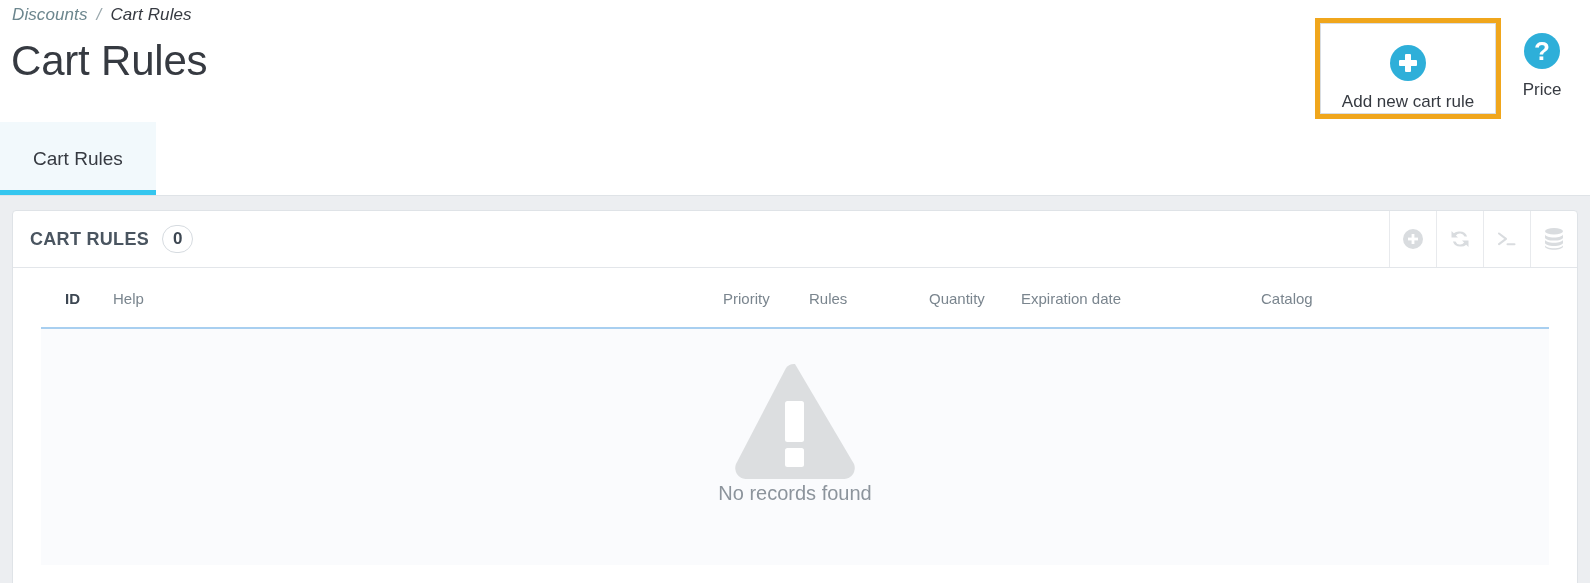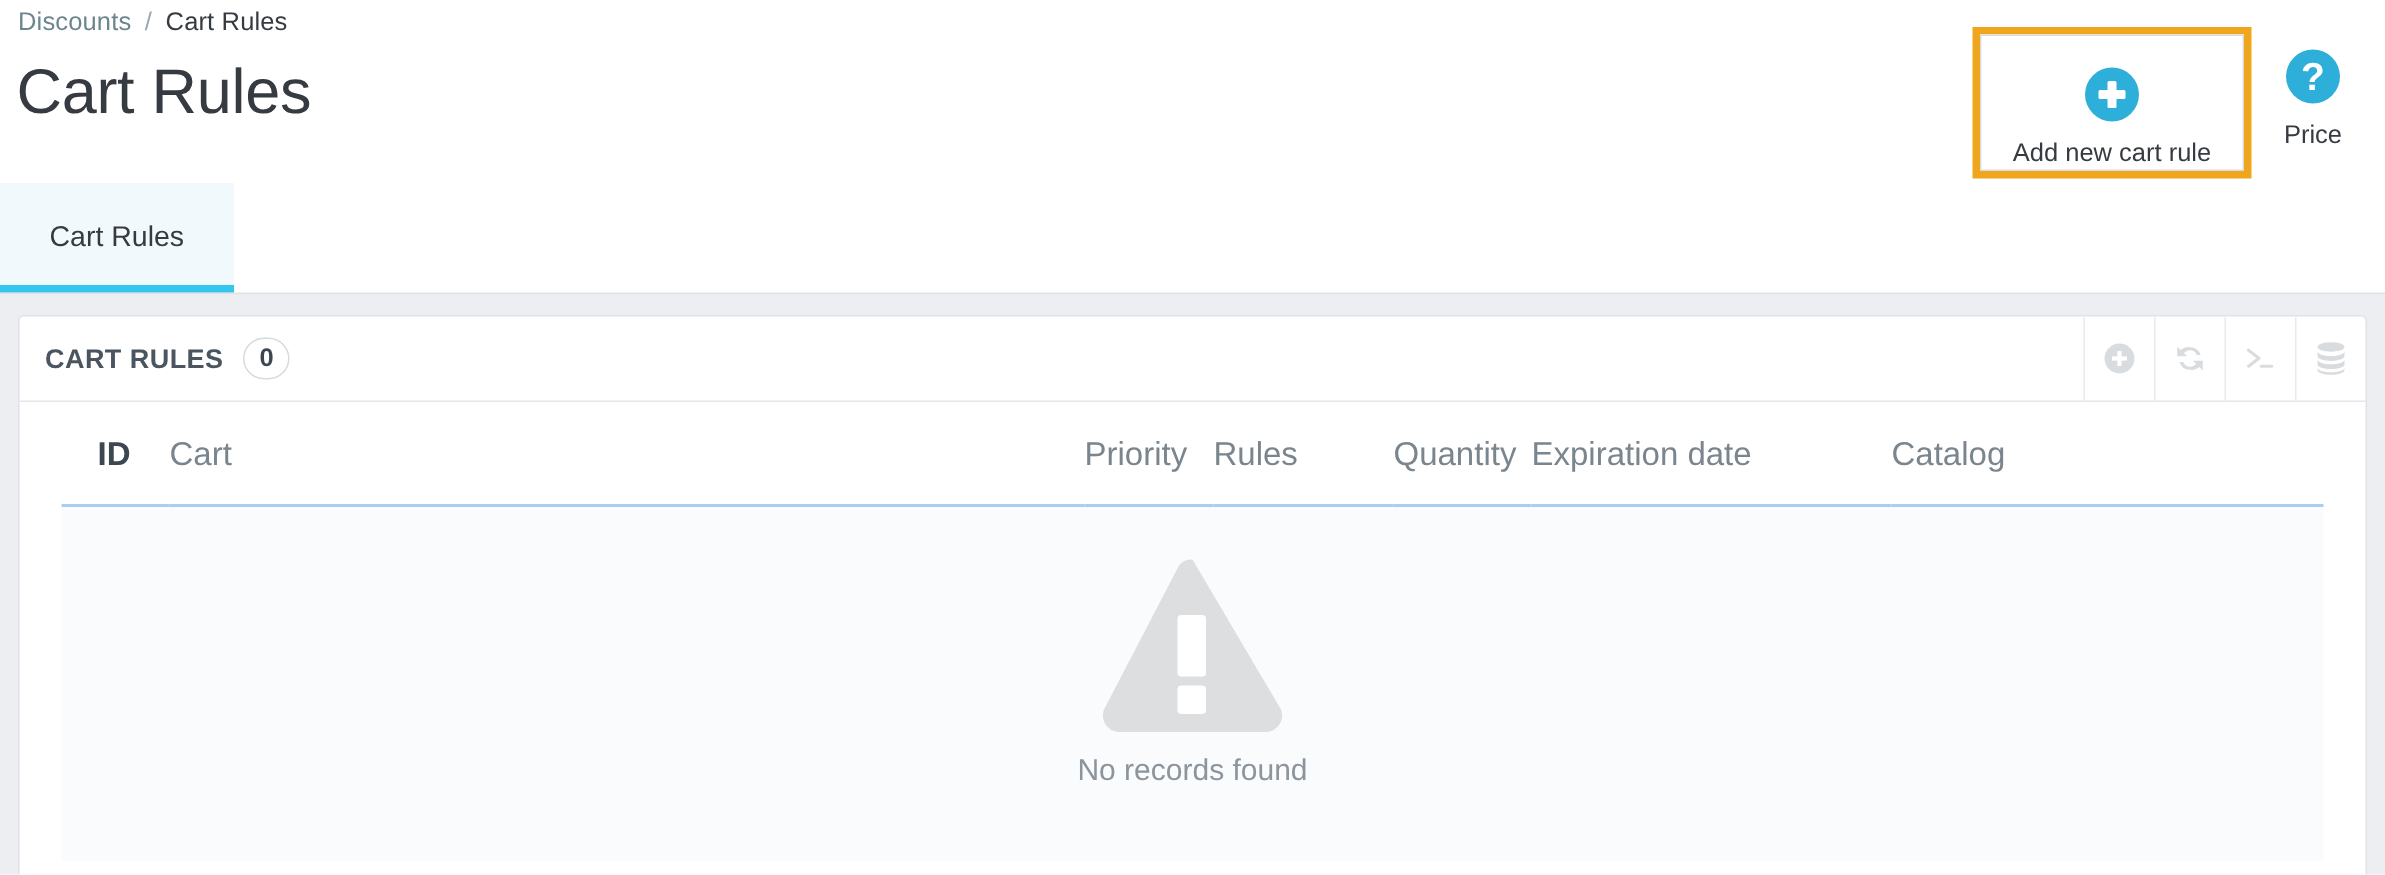--- a/index.html
+++ b/index.html
@@ -23,20 +23,21 @@
     box-sizing: border-box;
   }
   .breadcrumb {
     position: absolute;
     left: 12px;
     top: 5px;
     font-size: 17px;
     color: #6c868e;
     letter-spacing: .1px;
     white-space: nowrap;
+    font-style: italic;
   }
   .breadcrumb .bc-parent { color: #6c868e; }
   .breadcrumb .bc-sep {
     color: #9aa8ad;
     margin: 0 9px;
   }
   .breadcrumb .bc-current { color: #363a41; }
 
   .page-title {
     position: absolute;
@@ -239,21 +240,21 @@
     box-sizing: border-box;
   }
   table.grid {
     width: 100%;
     border-collapse: collapse;
     table-layout: fixed;
   }
   table.grid th {
     text-align: left;
     font-weight: 400;
-    font-size: 22px;
+    font-size: 15px;
     color: #7a858e;
     padding: 22px 0 20px 0;
     border-bottom: 2px solid #a8cff0;
     white-space: nowrap;
   }
   table.grid th.col-id {
     font-weight: bold;
     color: #3d4752;
     width: 48px;
     padding-left: 24px;
@@ -271,21 +272,21 @@
     display: flex;
     flex-direction: column;
     align-items: center;
     justify-content: flex-start;
     padding-top: 27px;
     box-sizing: border-box;
   }
   .empty-text {
     font-size: 20px;
     color: #8c949c;
-    margin-top: 13px;
+    margin-top: 1px;
   }
 </style>
 </head>
 <body>
 
 <div class="page-header">
 
   <div class="breadcrumb">
     <span class="bc-parent">Discounts</span><span class="bc-sep">/</span><span class="bc-current">Cart Rules</span>
   </div>
@@ -349,21 +350,21 @@
           </svg>
         </div>
       </div>
     </div>
 
     <div class="table-wrap">
       <table class="grid">
         <thead>
           <tr>
             <th class="col-id">ID</th>
-            <th class="col-name">Cart</th>
+            <th class="col-name">Help</th>
             <th class="col-priority">Priority</th>
             <th class="col-code">Rules</th>
             <th class="col-quantity">Quantity</th>
             <th class="col-expiration">Expiration date</th>
             <th class="col-status">Catalog</th>
           </tr>
         </thead>
       </table>
 
       <div class="empty-state">

